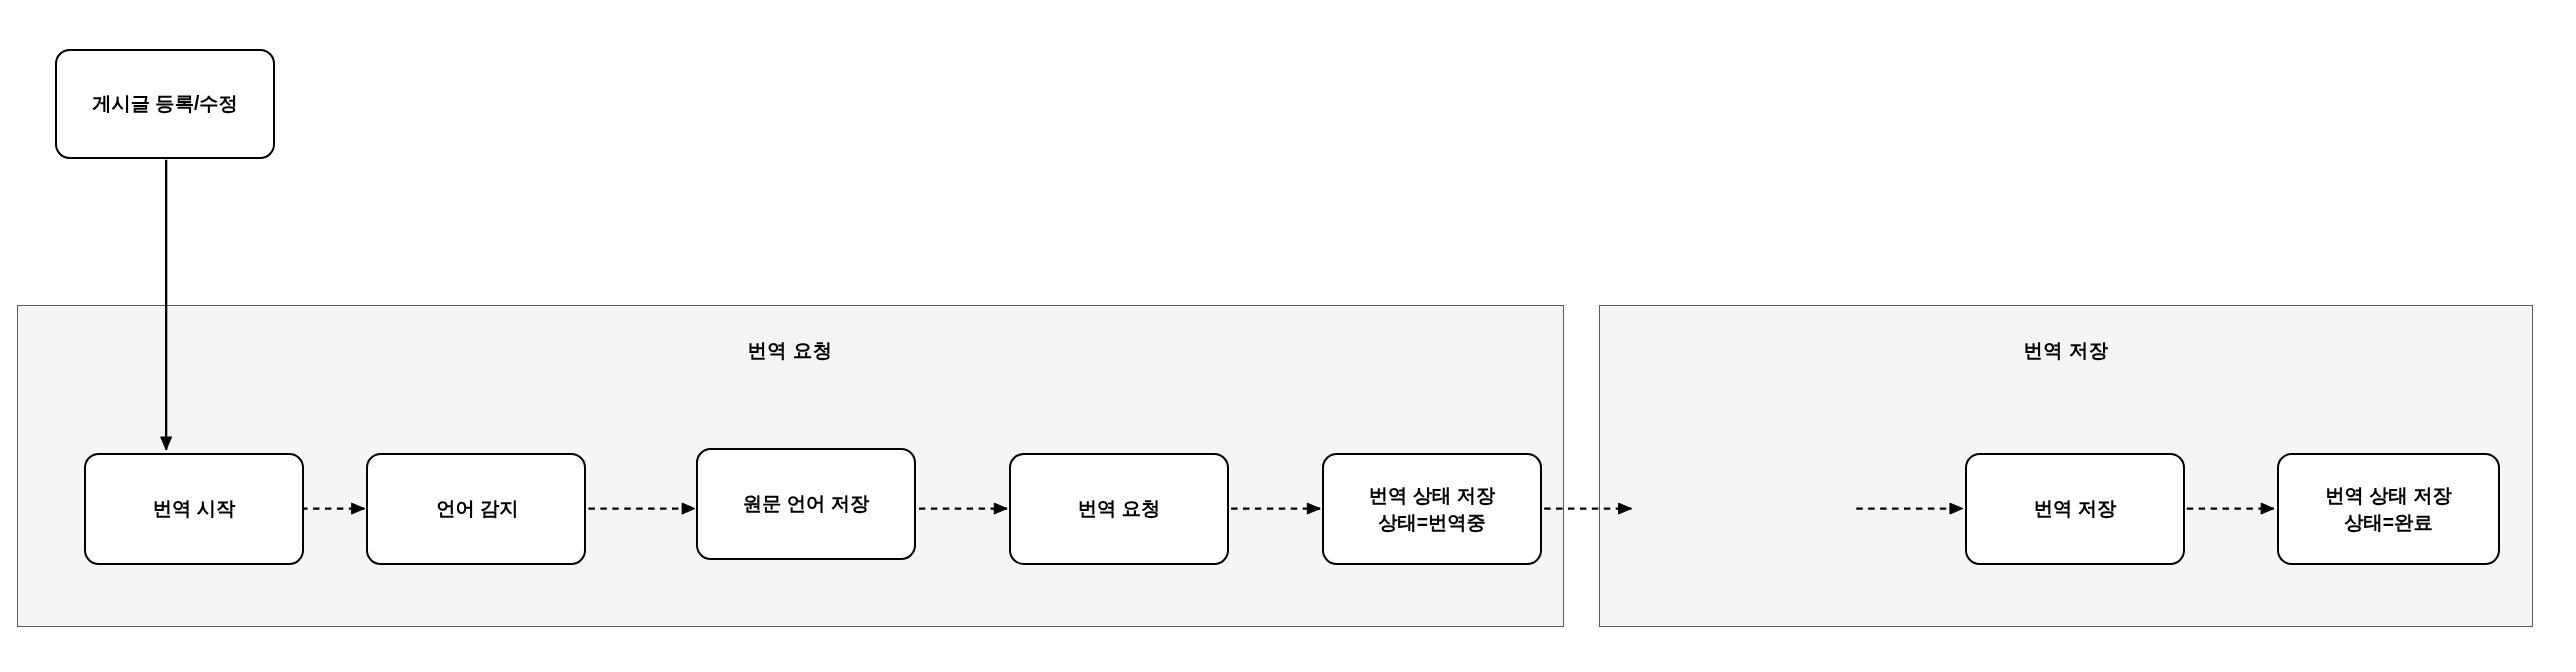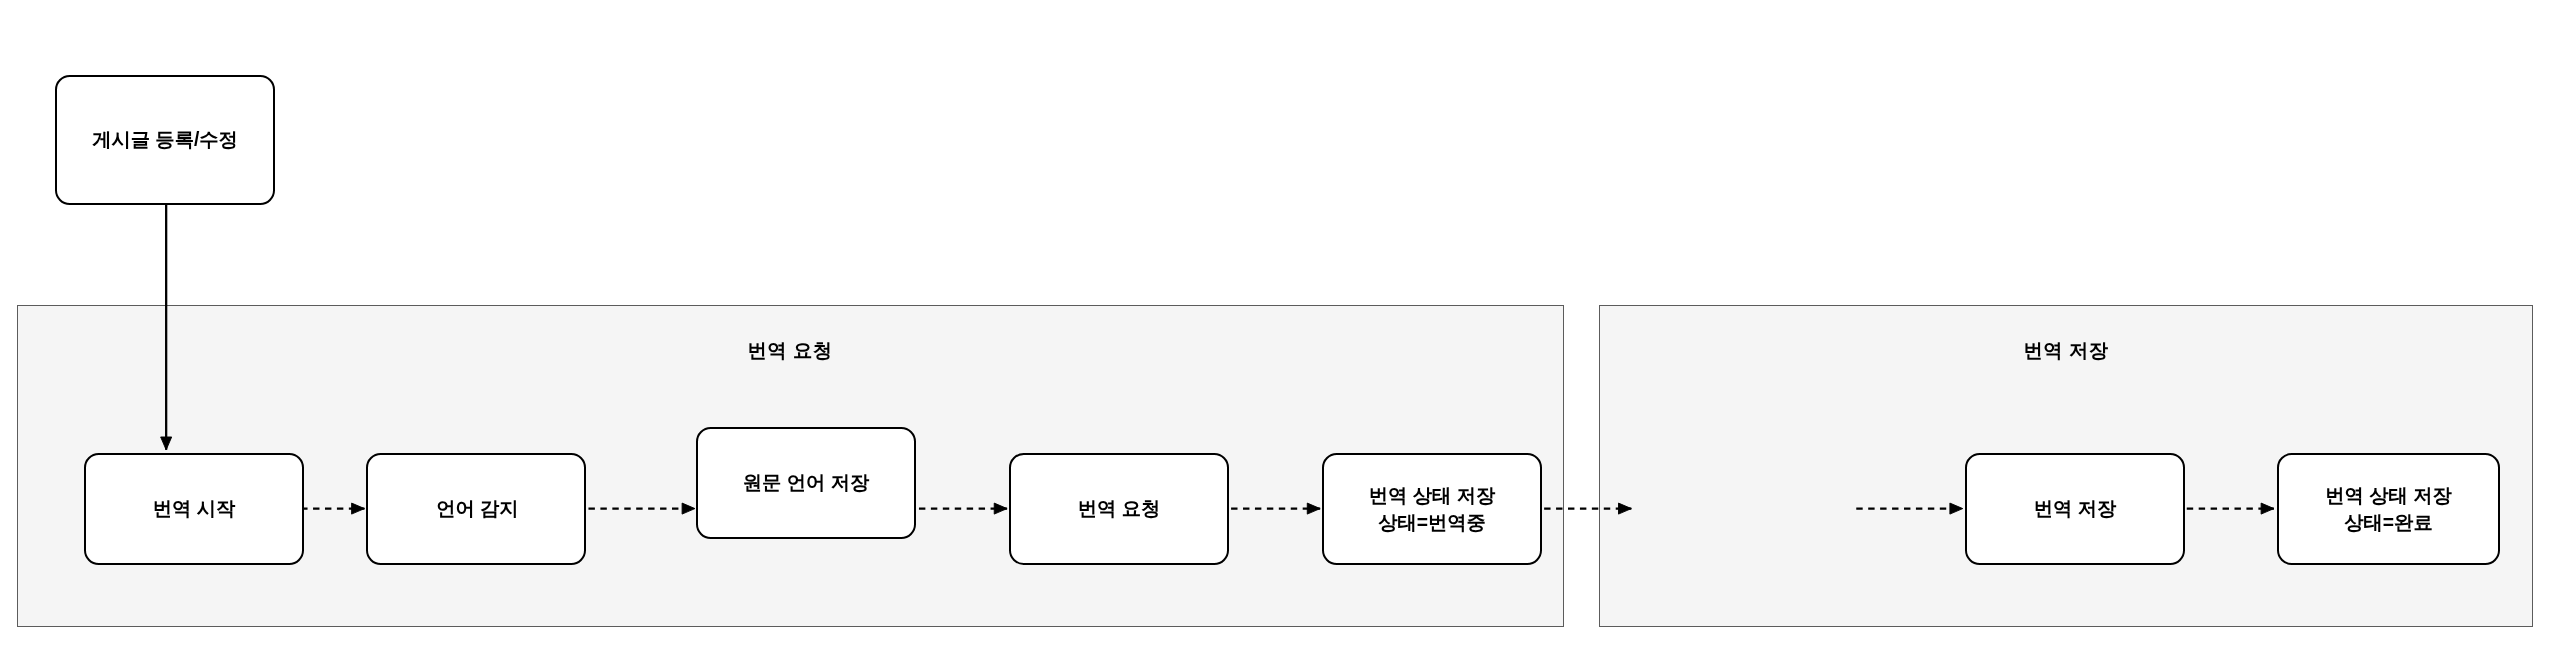--- a/index.html
+++ b/index.html
@@ -60,24 +60,24 @@
     align-items: center;
     justify-content: center;
     text-align: center;
     font-size: 19.3px;
     font-weight: bold;
     color: var(--text);
     white-space: pre-line;
     line-height: 1.4;
     padding: 3.7px 9.2px;
   }
-  .node-start { left: 55px;  top: 49px; height: 130px; margin-top: 26px; }
+  .node-start { left: 55px;  top: 49px; height: 110px; }
   .node-s1 { left: 54px;   top: 453px; margin-left: 30px; }
   .node-s2 { left: 366px;  top: 453px; padding-left: 12px; }
-  .node-s3 { left: 696px;  top: 427px; }
+  .node-s3 { left: 696px;  top: 448px; }
   .node-s4 { left: 1009px; top: 453px; }
   .node-s5 { left: 1322px; top: 453px; }
   .node-s6 { left: 1633px; top: 453px; width: 221px; }
   .node-s7 { left: 1965px; top: 453px; }
   .node-s8 { left: 2277px; top: 453px; width: 223px; }
 </style>
 </head>
 <body>
 
 <div class="canvas">

